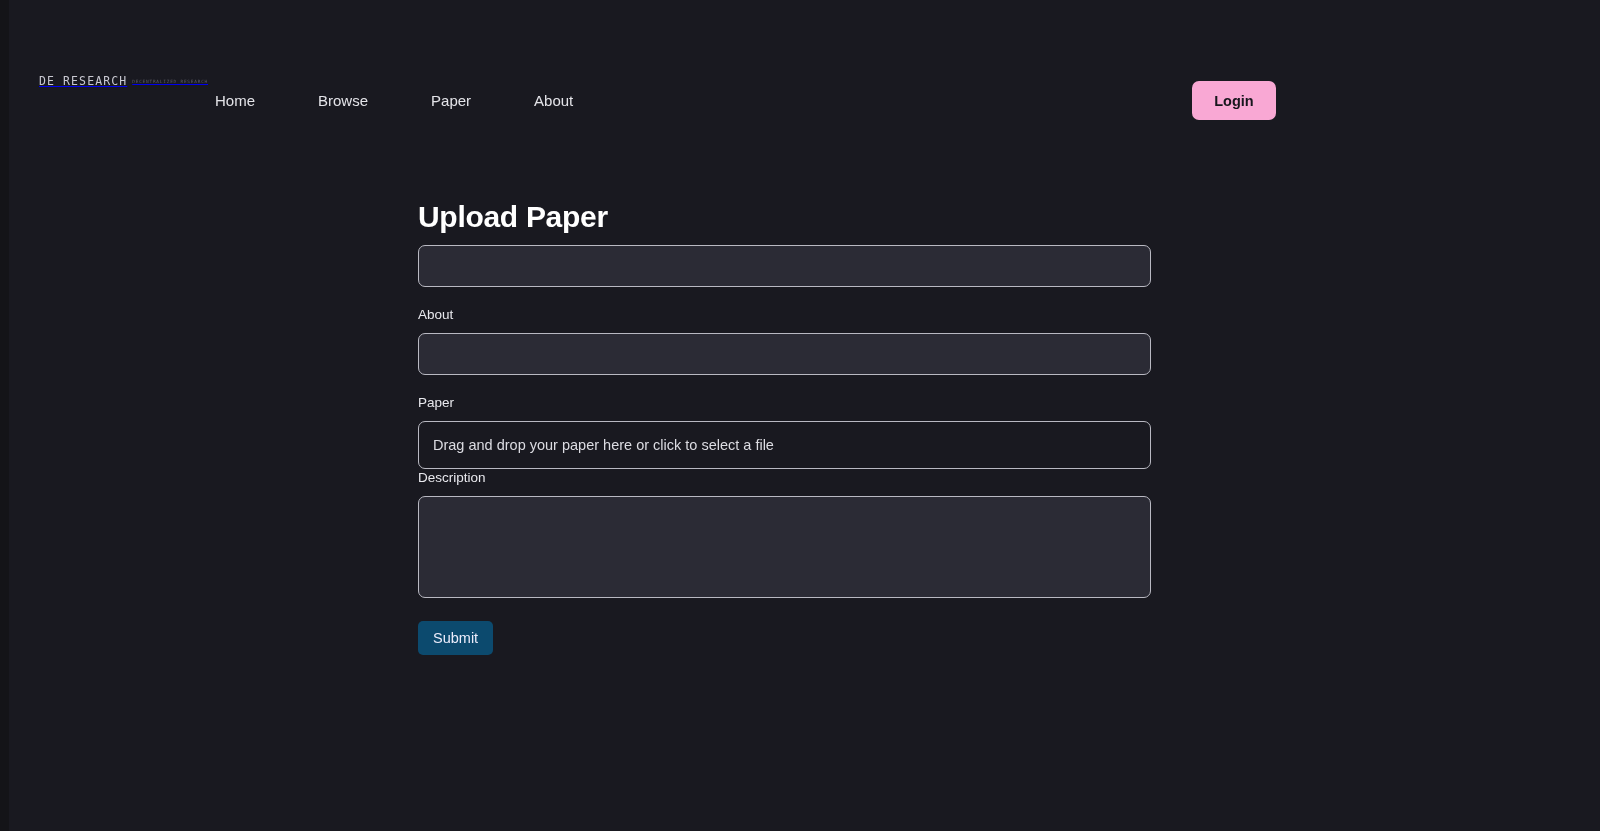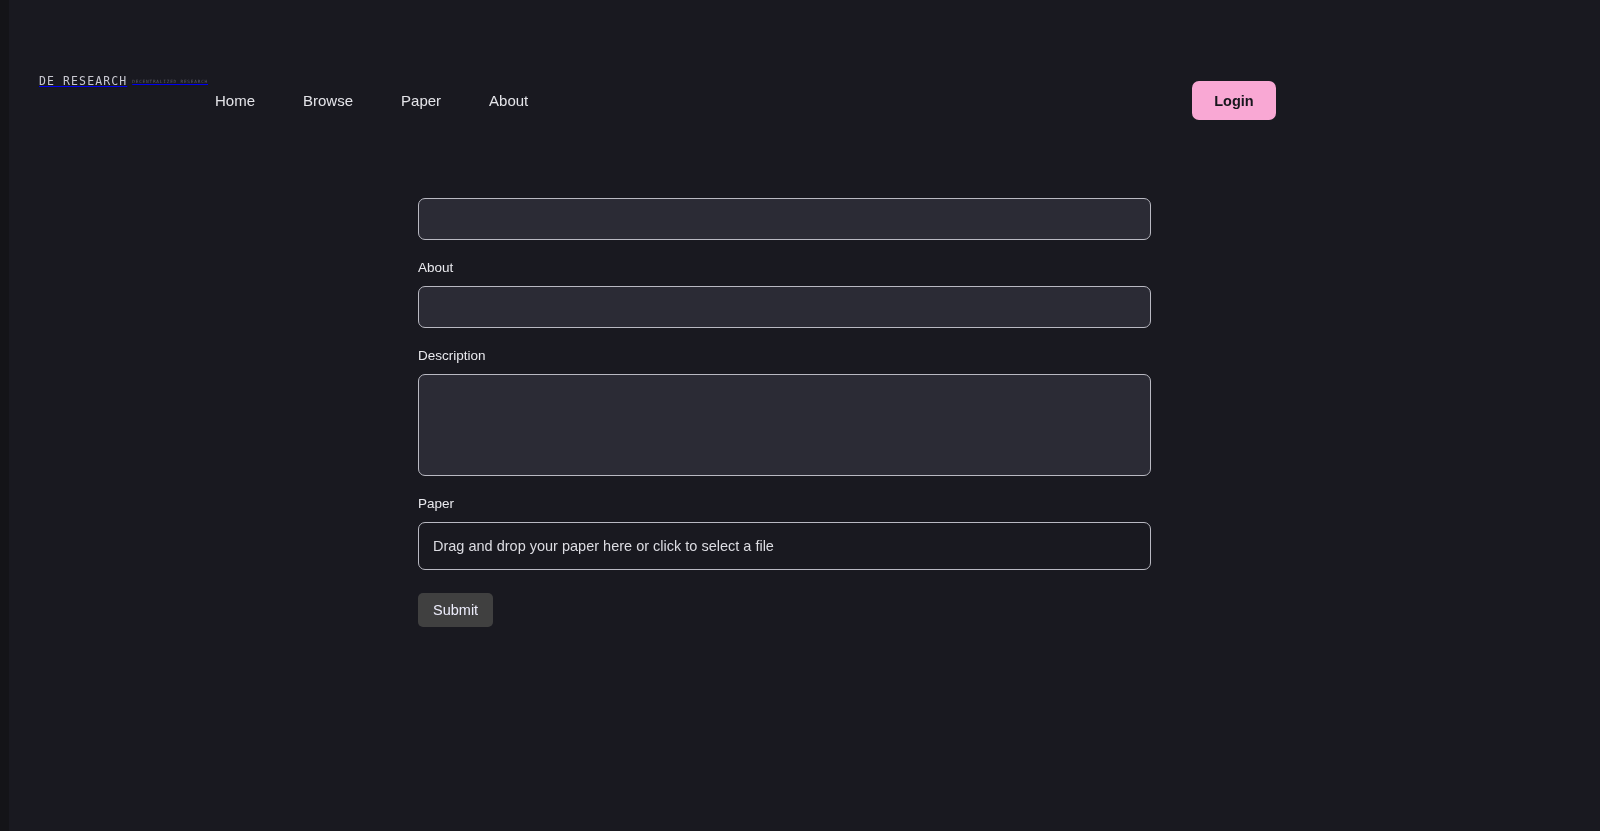--- a/index.html
+++ b/index.html
@@ -67,21 +67,21 @@
     white-space: nowrap;
     line-height: 1;
   }
 
   .main-nav {
     position: absolute;
     left: 215px;
     top: 90px;
     display: flex;
     align-items: flex-start;
-    gap: 0;
+    gap: 15px;
   }
 
   .nav-link {
     display: block;
     font-size: 15px;
     color: #e4e4e9;
     text-decoration: none;
     padding: 0 24px;
     line-height: 22px;
     white-space: nowrap;
@@ -171,21 +171,21 @@
     font-size: 14.5px;
     color: #dcdce2;
     line-height: 20px;
   }
 
   .submit-button {
     display: block;
     margin-top: 23px;
     height: 34px;
     padding: 0 15px;
-    background: #404040;
+    background: #0c4a6e;
     border: none;
     border-radius: 5px;
     color: #ececfb;
     font-family: "Liberation Sans", sans-serif;
     font-size: 14.5px;
     cursor: pointer;
   }
 </style>
 </head>
 <body>
@@ -218,36 +218,37 @@
     <a class="nav-link" href="#">Browse</a>
     <a class="nav-link" href="#">Paper</a>
     <a class="nav-link" href="#">About</a>
   </nav>
 
   <button class="login-button">Login</button>
 </header>
 
 <main class="upload-page">
 
+  <h1 class="page-title">Upload Paper</h1>
 
   <div class="field">
     <input class="text-input gap-after" type="text" placeholder="" style="">
   </div>
 
   <div class="field">
     <label class="field-label">About</label>
     <input class="text-input gap-after" type="text" placeholder="" style="">
-  </div>
-
-  <div class="field">
-    <label class="field-label">Description</label>
-    <textarea class="text-area gap-after" placeholder="" style=""></textarea>
   </div>
 
   <div class="field">
     <label class="field-label">Paper</label>
     <div class="dropzone">
       <span class="dropzone-text">Drag and drop your paper here or click to select a file</span>
     </div>
   </div>
 
+  <div class="field">
+    <label class="field-label">Description</label>
+    <textarea class="text-area gap-after" placeholder="" style=""></textarea>
+  </div>
+
   <button class="submit-button">Submit</button>
 </main>
 
 </body></html>

